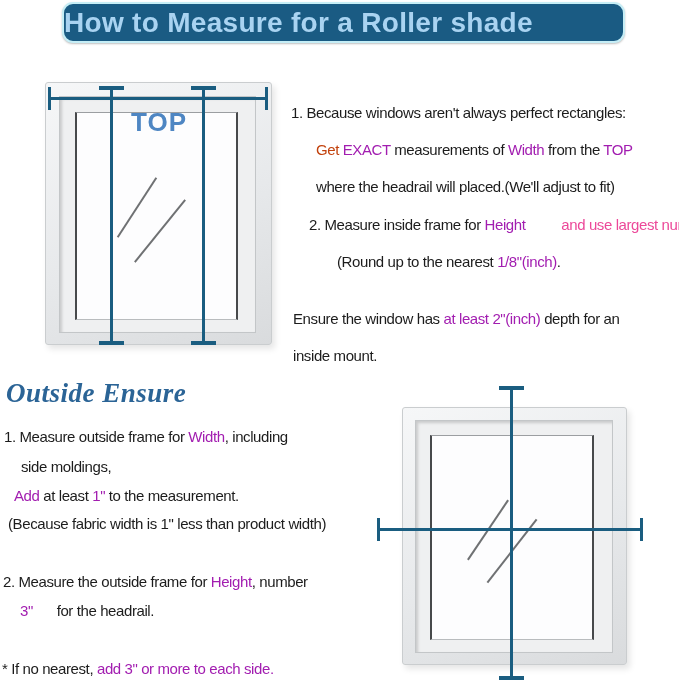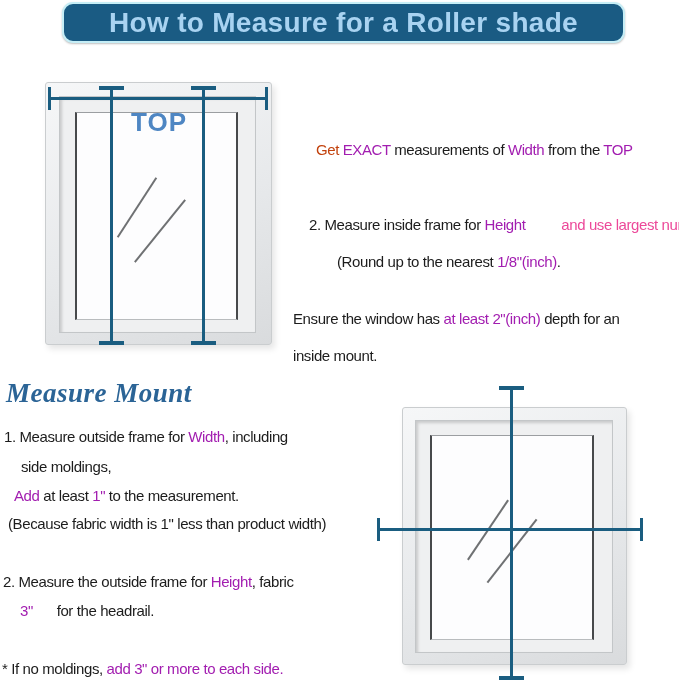--- a/index.html
+++ b/index.html
@@ -1,21 +1,21 @@
 <!DOCTYPE html>
 <html><head>
 <meta charset="utf-8">
 <style>
   html,body{margin:0;padding:0;background:#fff;}
   .page{position:relative;width:679px;height:685px;background:#ffffff;overflow:hidden;
         font-family:"Liberation Sans",sans-serif;}
 
   
   .banner{position:absolute;left:62px;top:2px;width:559px;height:37px;border-radius:11px;
-          border:2px solid #c6eef6;display:flex;align-items:center;justify-content:center;
+          border:2px solid #c6eef6;display:flex;align-items:center;
           box-shadow:0 1px 2px rgba(0,0,0,.25);}
   .banner-text{font-size:28px;font-weight:bold;letter-spacing:.3px;}
 
   
   .mount-heading{position:absolute;font-family:"Liberation Serif",serif;font-style:italic;
                  font-size:27px;font-weight:600;letter-spacing:.5px;white-space:nowrap;}
   #inside-heading{left:292px;top:62px;}
   #outside-heading{left:6px;top:378px;}
 
   
@@ -93,34 +93,36 @@
   <div class="m a-hcl" style="background: rgb(26, 93, 128);"></div>
   <div class="m a-hcr" style="background: rgb(26, 93, 128);"></div>
   <div class="m a-v1" style="background: rgb(26, 93, 128);"></div>
   <div class="m a-v1t" style="background: rgb(26, 93, 128);"></div>
   <div class="m a-v1b" style="background: rgb(26, 93, 128);"></div>
   <div class="m a-v2" style="background: rgb(26, 93, 128);"></div>
   <div class="m a-v2t" style="background: rgb(26, 93, 128);"></div>
   <div class="m a-v2b" style="background: rgb(26, 93, 128);"></div>
   <div class="top-label" style="color: rgb(78, 134, 195);">TOP</div>
 
+  <div class="body-line im-0"><span style="color: rgb(28, 28, 28);">1. Because windows aren't always perfect rectangles:</span></div>
   <div class="body-line im-1"><span style="color: #c2410c;">Get </span><span style="color: rgb(162, 29, 176);">EXACT</span><span style="color: rgb(28, 28, 28);"> measurements of </span><span style="color: rgb(162, 29, 176);">Width</span><span style="color: rgb(28, 28, 28);"> from the </span><span style="color: rgb(162, 29, 176);">TOP</span></div>
+  <div class="body-line im-2"><span style="color: rgb(28, 28, 28);">where the headrail will placed.(We'll adjust to fit)</span></div>
   <div class="body-line im-3"><span style="color: rgb(28, 28, 28); margin-left: 18px;">2. Measure inside frame for </span><span style="color: rgb(162, 29, 176);">Height</span><span style="color: #ec4899; margin-left: 32px;"> and use largest number</span></div>
   <div class="body-line im-4"><span style="color: rgb(28, 28, 28);">(Round up to the nearest </span><span style="color: rgb(162, 29, 176);">1/8"(inch)</span><span style="color: rgb(28, 28, 28);">.</span></div>
   <div class="body-line im-5"><span style="color: rgb(28, 28, 28);">Ensure the window has </span><span style="color: rgb(162, 29, 176);">at least 2"(inch)</span><span style="color: rgb(28, 28, 28);"> depth for an</span></div>
   <div class="body-line im-6"><span style="color: rgb(28, 28, 28);">inside mount.</span></div>
 
-  <div class="mount-heading" id="outside-heading" style="color: rgb(43, 100, 150);">Measure Mount</div>
+  <div class="mount-heading" id="outside-heading" style="color: rgb(43, 100, 150);">Outside Ensure</div>
   <div class="body-line om-0"><span style="color: rgb(28, 28, 28);">1. Measure outside frame for </span><span style="color: rgb(162, 29, 176);">Width</span><span style="color: rgb(28, 28, 28);">, including</span></div>
   <div class="body-line om-1"><span style="color: rgb(28, 28, 28);">side moldings,</span></div>
   <div class="body-line om-2"><span style="color: rgb(162, 29, 176);">Add</span><span style="color: rgb(28, 28, 28);"> at least </span><span style="color: rgb(162, 29, 176);">1"</span><span style="color: rgb(28, 28, 28);"> to the measurement.</span></div>
   <div class="body-line om-3"><span style="color: rgb(28, 28, 28);">(Because fabric width is 1" less than product width)</span></div>
-  <div class="body-line om-4"><span style="color: rgb(28, 28, 28);">2. Measure the outside frame for </span><span style="color: rgb(162, 29, 176);">Height</span><span style="color: rgb(28, 28, 28);">, fabric</span></div>
+  <div class="body-line om-4"><span style="color: rgb(28, 28, 28);">2. Measure the outside frame for </span><span style="color: rgb(162, 29, 176);">Height</span><span style="color: rgb(28, 28, 28);">, number</span></div>
   <div class="body-line om-5"><span style="color: rgb(162, 29, 176);">3"</span><span style="color: rgb(28, 28, 28); margin-left: 20px;">  for the headrail.</span></div>
-  <div class="body-line om-6"><span style="color: rgb(28, 28, 28);">* If no moldings, </span><span style="color: rgb(162, 29, 176);">add 3" or more to each side.</span></div>
+  <div class="body-line om-6"><span style="color: rgb(28, 28, 28);">* If no nearest, </span><span style="color: rgb(162, 29, 176);">add 3" or more to each side.</span></div>
 
   <div class="window" id="win-b">
     <div class="win-outer"></div>
     <div class="win-mid"></div>
     <div class="win-glass"></div>
     <div class="diag d1"></div>
     <div class="diag d2"></div>
   </div>
 
   <div class="m b-v" style="background: rgb(26, 93, 128);"></div>

